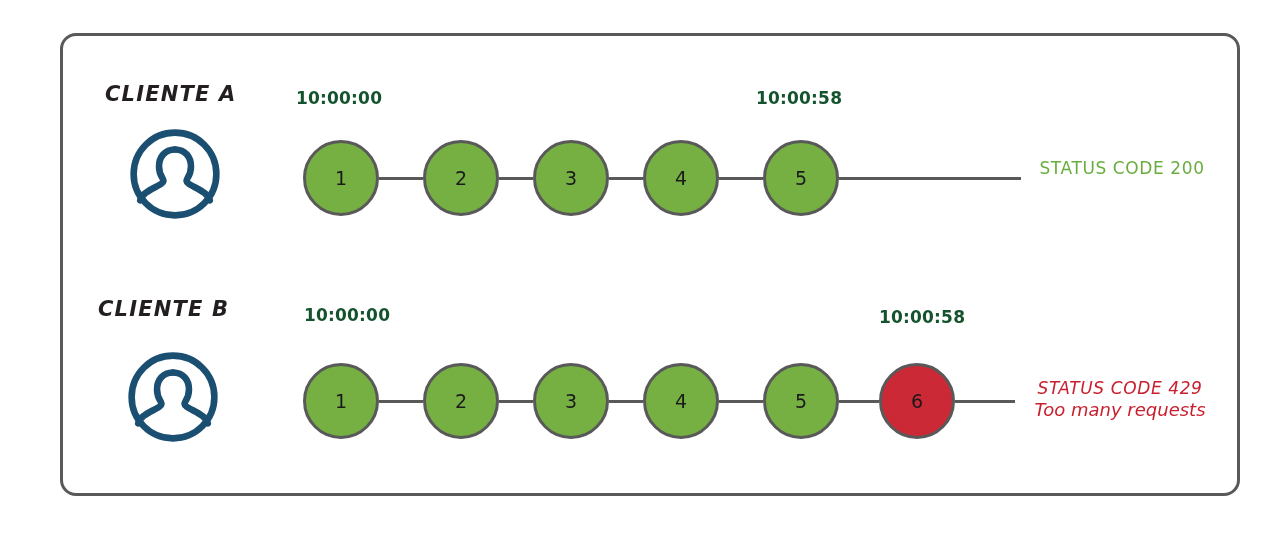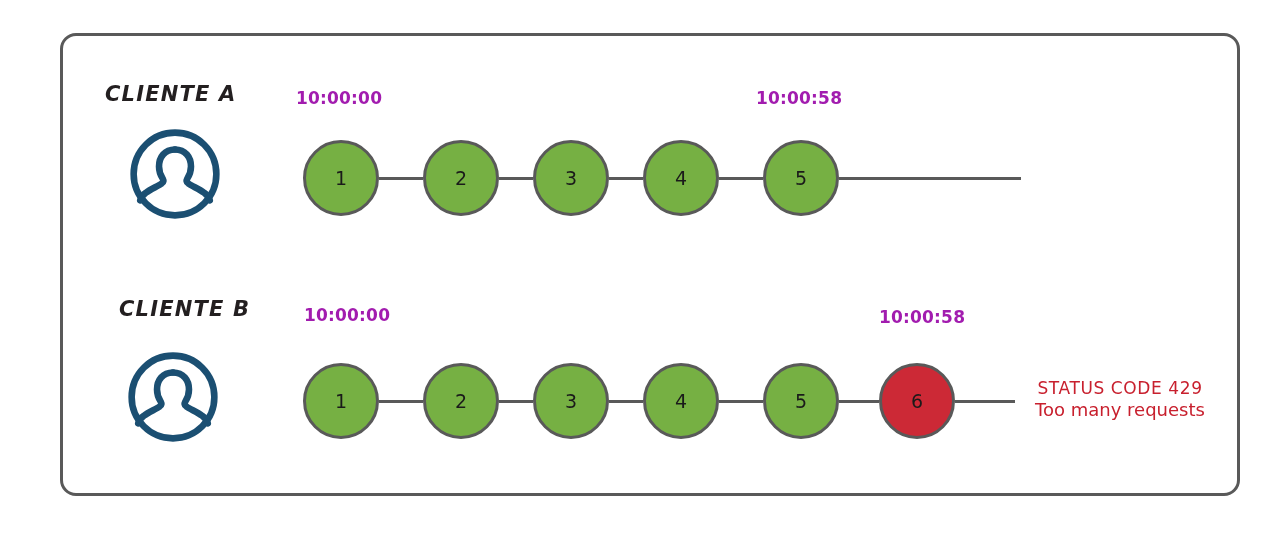--- a/index.html
+++ b/index.html
@@ -45,21 +45,21 @@
     font-weight: 600;
     font-style: italic;
     letter-spacing: 1.2px;
     color: #231f20;
   }
 
   .timestamp {
     font-family: "DejaVu Sans", sans-serif;
     font-size: 17px;
     font-weight: bold;
-    color: #a21caf;
+    color: #14532d;
     letter-spacing: 0.2px;
   }
 
   .status {
     text-align: center;
     line-height: 1.22;
     font-family: "DejaVu Sans", sans-serif;
   }
   .status .line1 {
     font-size: 17px;
@@ -139,26 +139,27 @@
       <span>3</span>
     </div>
     <div class="node node-ok" style="left:643px; top:140px;">
       <span>4</span>
     </div>
     <div class="node node-ok" style="left:763px; top:140px;">
       <span>5</span>
     </div>
 
     <div class="abs status status-ok" style="left:1022px; top:158px; width:200px;">
+      <span class="line1">STATUS CODE 200</span>
     </div>
   </div>
 
   <div>
 
-    <div class="abs client-label" style="left:119px; top:297px;">CLIENTE B</div>
+    <div class="abs client-label" style="left:98px; top:297px;">CLIENTE B</div>
 
     <svg class="avatar" style="left:126px; top:350px;" viewBox="0 0 100 100">
       <circle cx="50" cy="50" r="44" fill="none" stroke="#1b4f72" stroke-width="7"></circle>
       <path d="M50 24 c-11 0 -17 8 -17 18 c0 6 2 10 4 13 c1 2 1 4 -1 5
                c-4 3 -12 6 -17 10 c-3 2 -5 5 -6 8" fill="none" stroke="#1b4f72" stroke-width="7" stroke-linecap="round" stroke-linejoin="round"></path>
       <path d="M50 24 c11 0 17 8 17 18 c0 6 -2 10 -4 13 c-1 2 -1 4 1 5
                c4 3 12 6 17 10 c3 2 5 5 6 8" fill="none" stroke="#1b4f72" stroke-width="7" stroke-linecap="round" stroke-linejoin="round"></path>
     </svg>
 
     <div class="abs timestamp" style="left:304px; top:305px;">10:00:00</div>
@@ -184,19 +185,19 @@
     <div class="node node-ok" style="left:643px; top:363px;">
       <span>4</span>
     </div>
     <div class="node node-ok" style="left:763px; top:363px;">
       <span>5</span>
     </div>
     <div class="node node-err" style="left:879px; top:363px;">
       <span>6</span>
     </div>
 
-    <div class="abs status status-err" style="left:1014px; top:378px; width:212px;">
+    <div class="abs status status-err" style="left:1014px; top:378px; width:212px;font-style:italic;">
       <span class="line1">STATUS CODE 429</span>
       <span class="line2">Too many requests</span>
     </div>
   </div>
 
 </div>
 
 </body></html>

